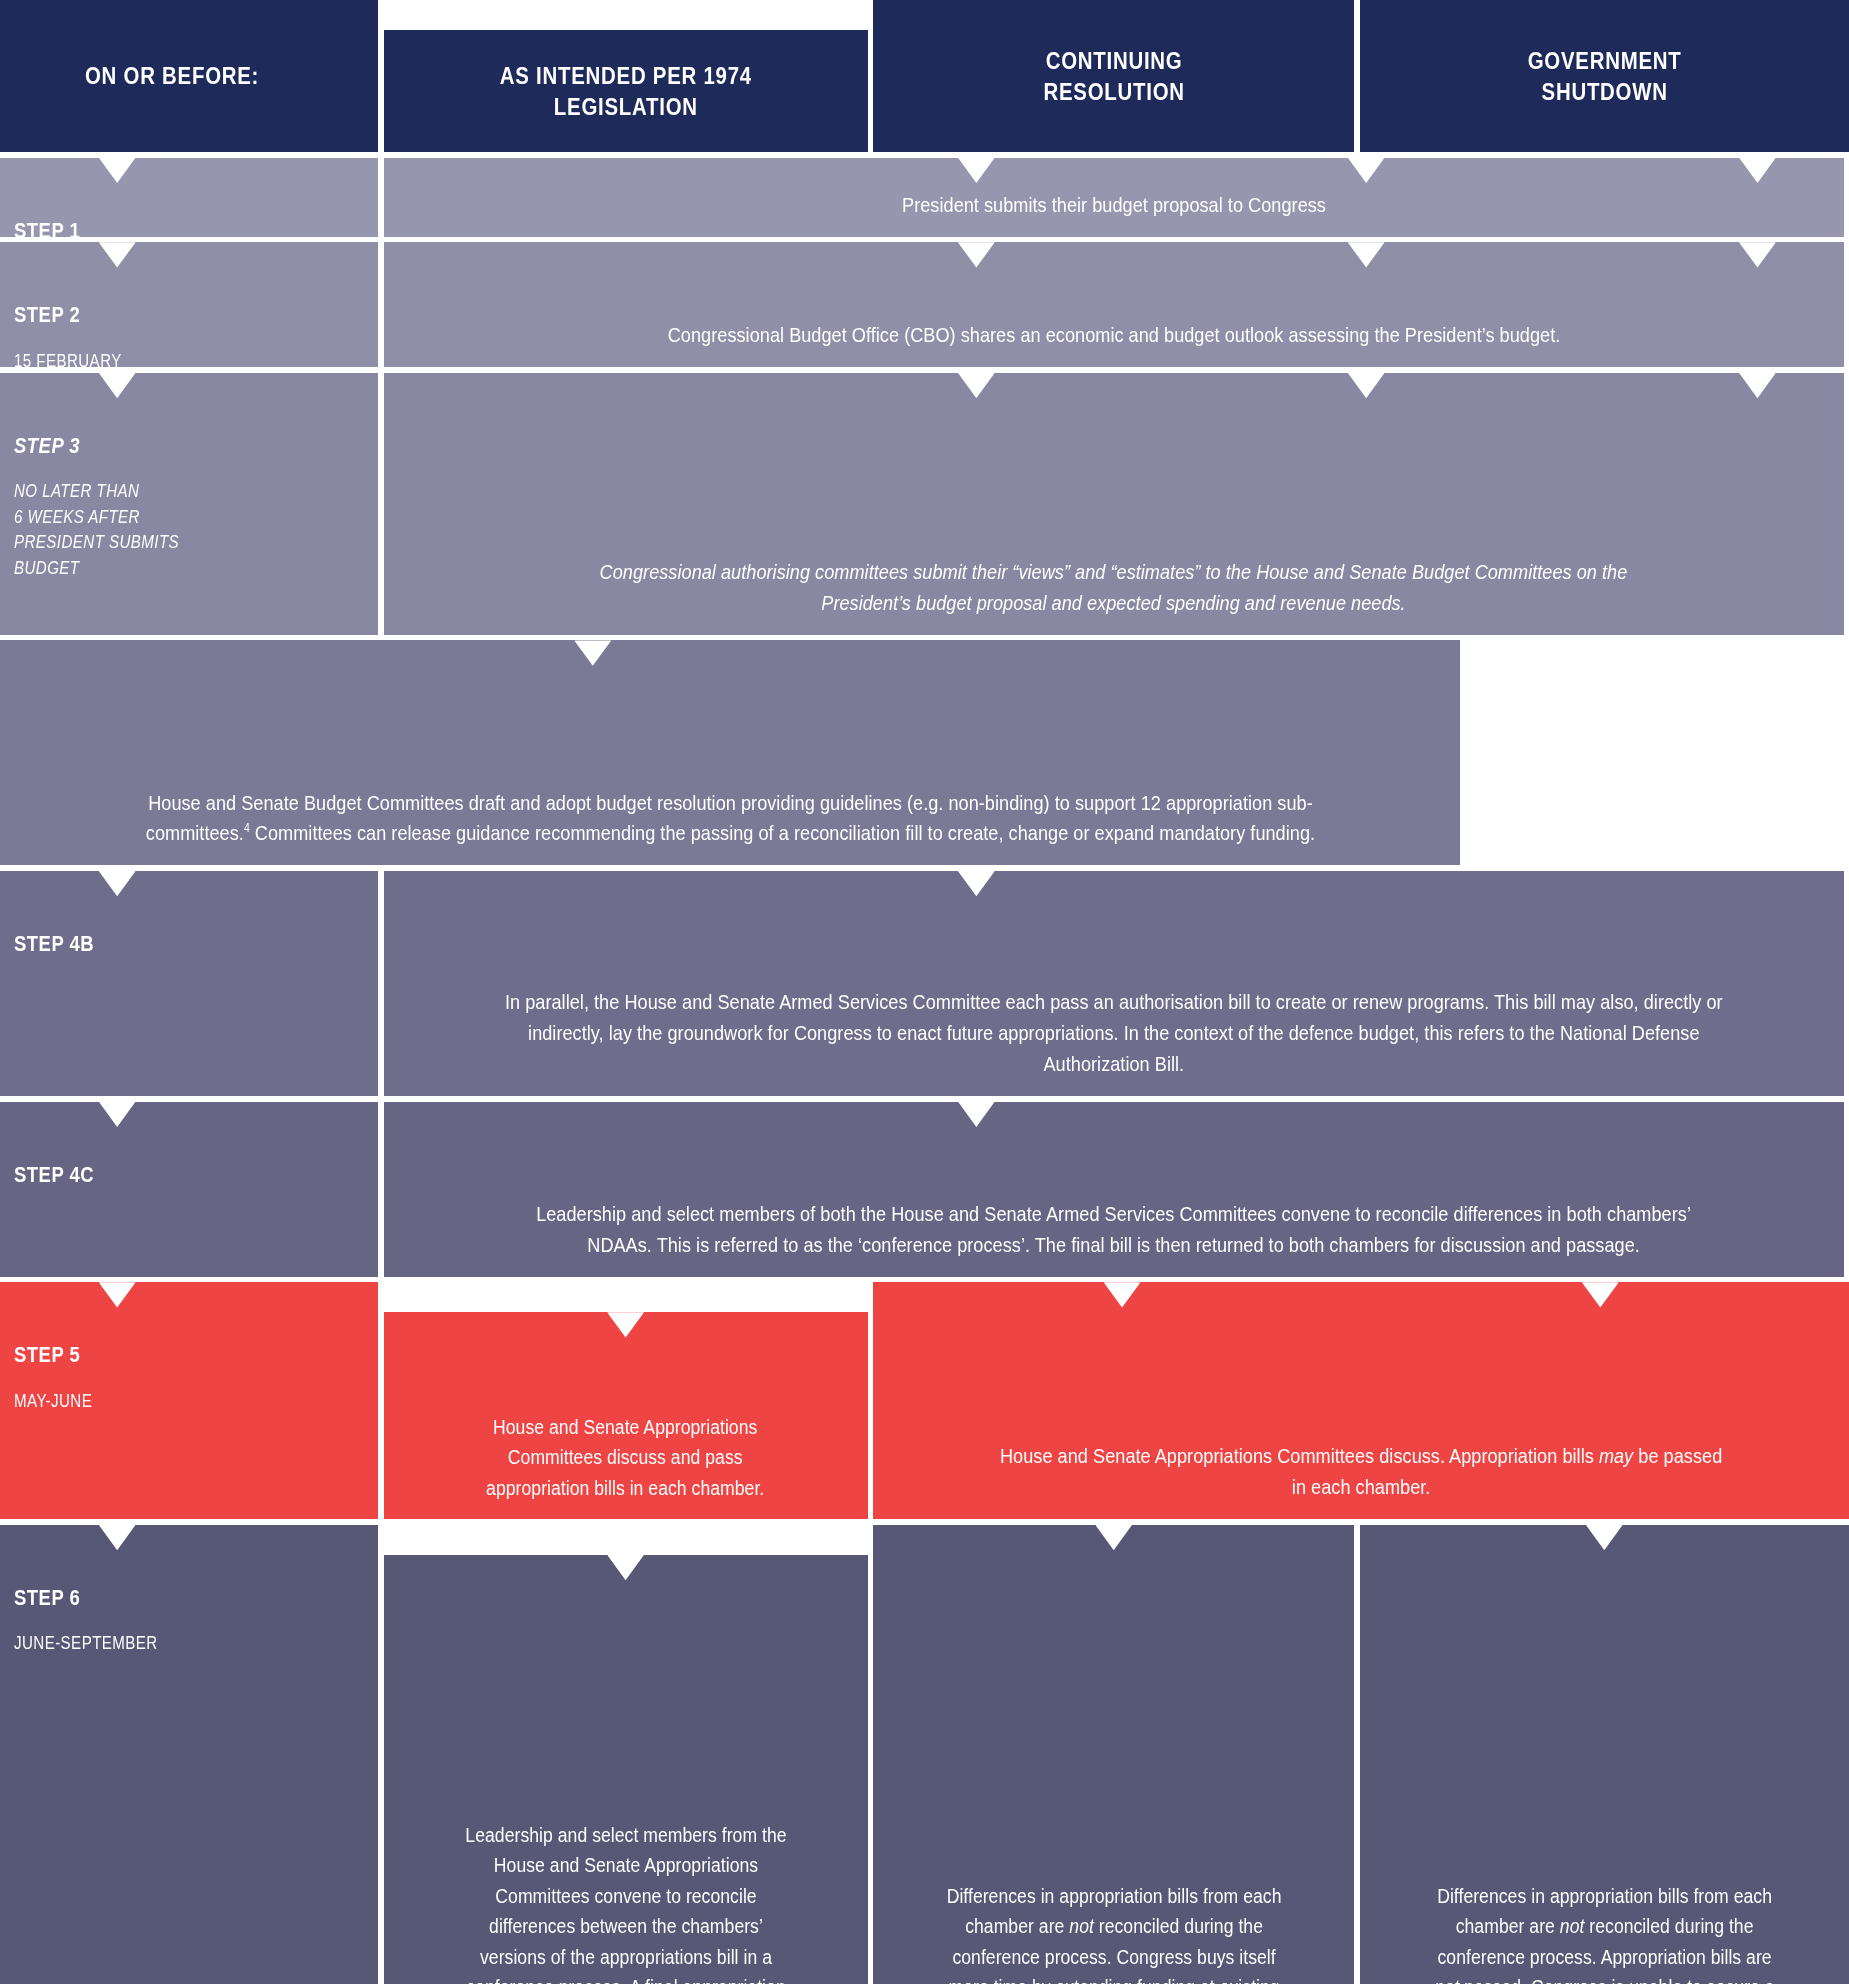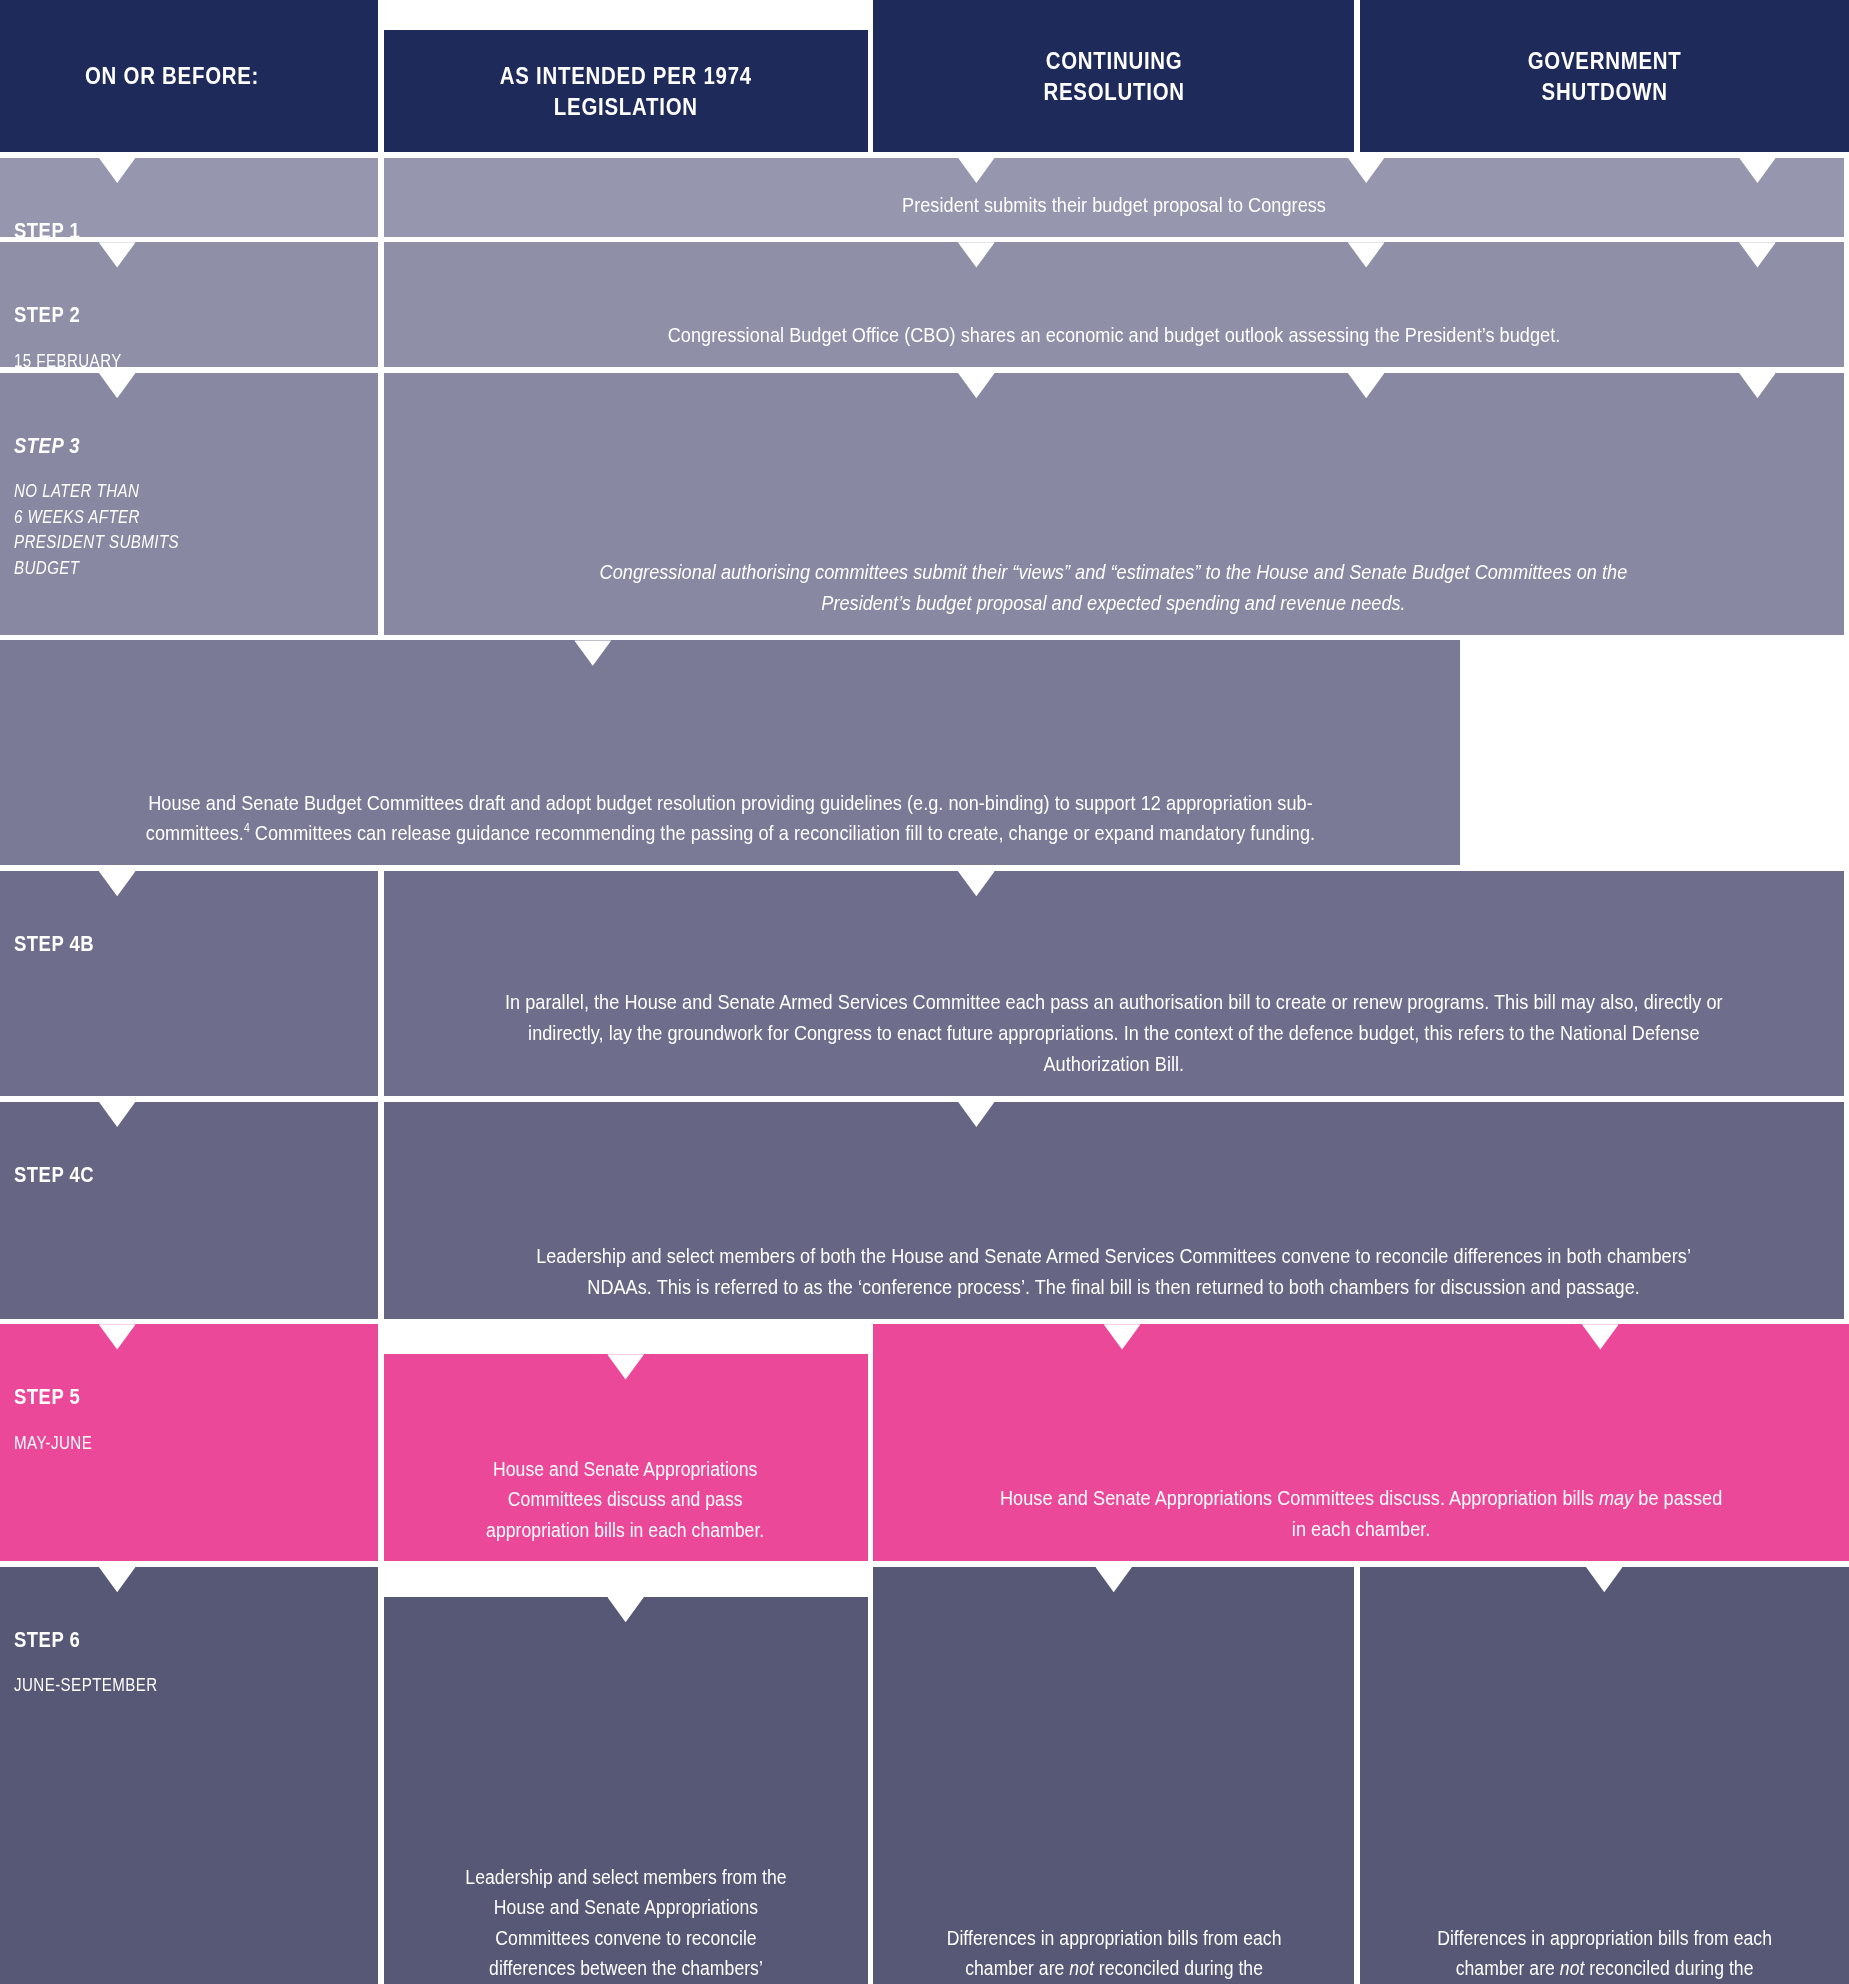--- a/index.html
+++ b/index.html
@@ -92,21 +92,21 @@
   .body i { font-style:italic; }
   .body sup { font-size:0.58em; vertical-align:super; line-height:0; }
 
   
   .t1 .cell { background:#9696ae; }
   .t2 .cell { background:#8f8fa8; }
   .t3 .cell { background:#8888a2;font-style:italic; }
   .t4 .cell { background:#7a7a96; }
   .t5 .cell { background:#6e6e8c; }
   .t6 .cell { background:#666684; }
-  .t7 .cell { background:#ec4899; }
+  .t7 .cell { background:#ef4444; }
   .t8 .cell { background:#575776; }
 
   .spacer { height:5.6px; width:100%; background:#fff; }
 </style>
 </head>
 <body>
 
 <div class="table">
 
   <div class="row hdr-row">
@@ -190,21 +190,21 @@
       <span class="sname">STEP 4B</span>
       <span class="sdate"></span>
     </div>
     <div class="cell c234 body">
       <span class="arrow an2"></span>
       <span class="btxt" style="width:99%">In parallel, the House and Senate Armed Services Committee each pass an authorisation bill to create or renew programs. This bill may also, directly or indirectly, lay the groundwork for Congress to enact future appropriations. In the context of the defence budget, this refers to the National Defense Authorization Bill.</span>
     </div>
   </div>
   <div class="spacer"></div>
 
-  <div class="row t6" style="height:217px">
+  <div class="row t6" style="height:175px">
     <div class="cell c1 steplab">
       <span class="arrow a1"></span>
       <span class="sname">STEP 4C</span>
       <span class="sdate"></span>
     </div>
     <div class="cell c234 body">
       <span class="arrow an2"></span>
       <span class="btxt" style="width:92%">Leadership and select members of both the House and Senate Armed Services Committees convene to reconcile differences in both chambers’ NDAAs. This is referred to as the ‘conference process’. The final bill is then returned to both chambers for discussion and passage.</span>
     </div>
   </div>

